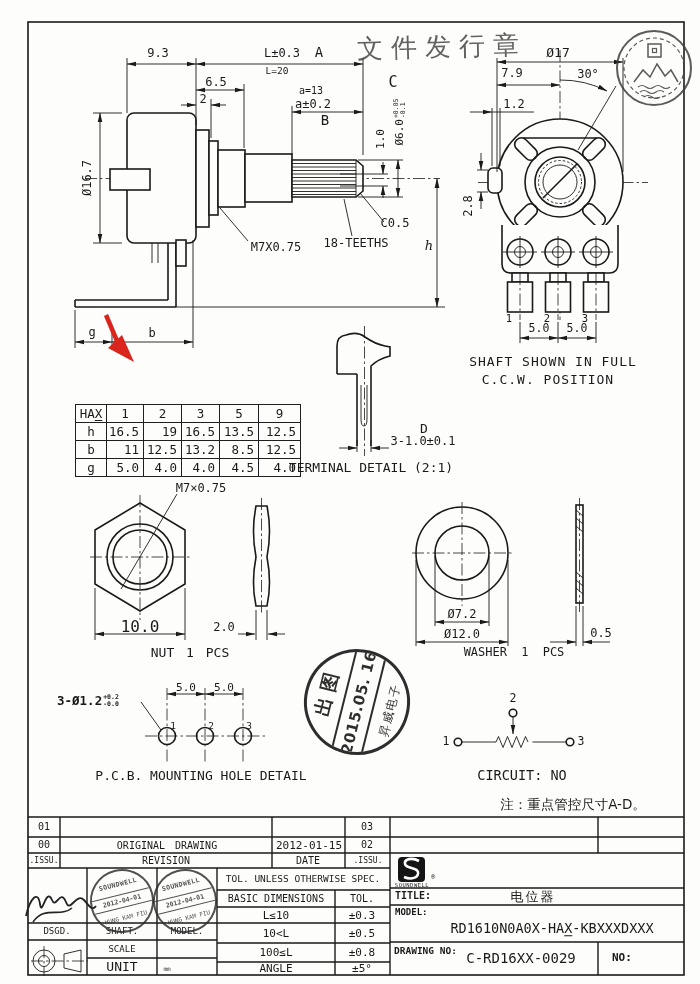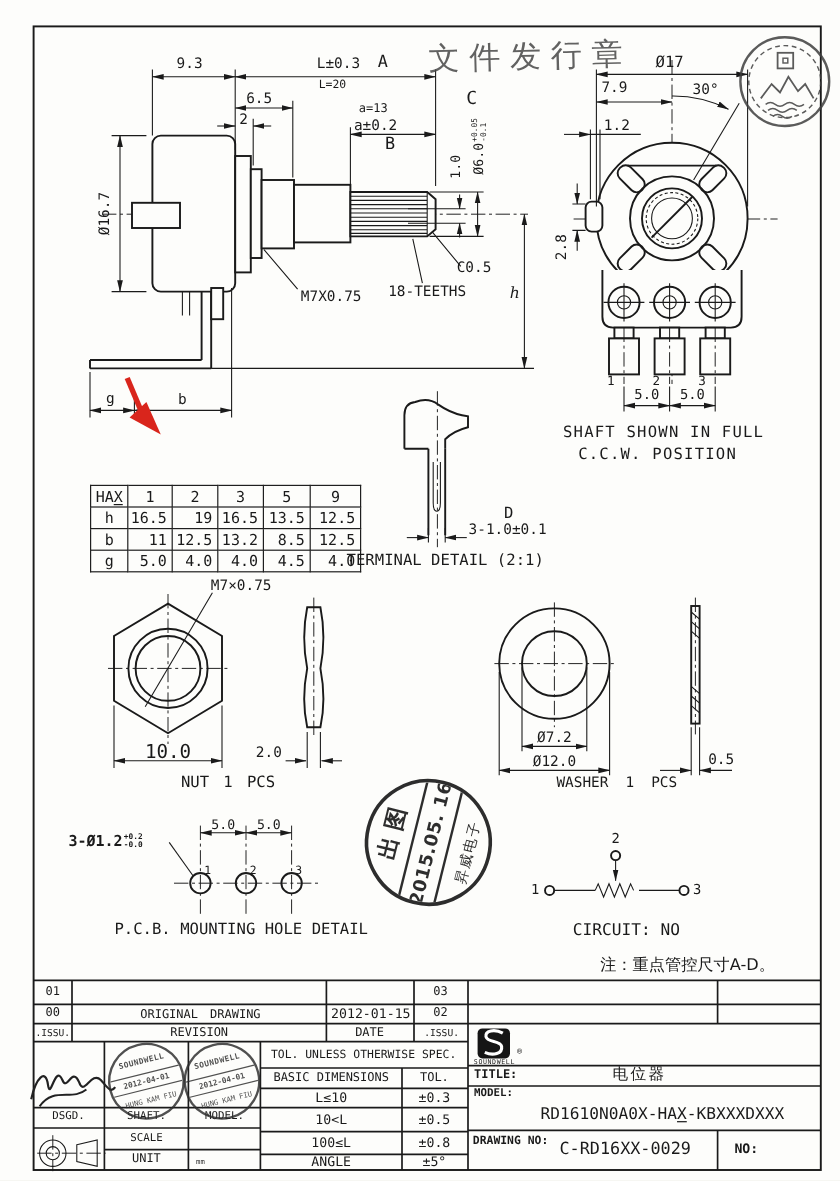--- a/index.html
+++ b/index.html
@@ -395,21 +395,21 @@
 <span class="t" style="left:362px;top:933px;font-size:11px">±0.5</span>
 <span class="t" style="left:276px;top:952px;font-size:11px">100≤L</span>
 <span class="t" style="left:362px;top:952px;font-size:11px">±0.8</span>
 <span class="t" style="left:276px;top:968px;font-size:11px">ANGLE</span>
 <span class="t" style="left:362px;top:968px;font-size:11px">±5°</span>
 
 <span class="t" style="left:57px;top:931px;font-size:9px">DSGD.</span>
 <span class="t" style="left:122px;top:931px;font-size:9px">SHAFT.</span>
 <span class="t" style="left:187px;top:931px;font-size:9px">MODEL.</span>
 <span class="t" style="left:122px;top:949px;font-size:9px">SCALE</span>
-<span class="t" style="left:122px;top:966px;font-size:10px">UNIT</span>
+<span class="t" style="left:122px;top:966px;font-size:13px">UNIT</span>
 <span class="t" style="left:167px;top:969px;font-size:6px;color:#333">mm</span>
 
 <div class="swstamp" style="left:90px;top:869px">
   <div class="l1">SOUNDWELL</div>
   <div class="l2">2012-04-01</div>
   <div class="l3">HUNG KAM FIU</div>
 </div>
 <div class="swstamp" style="left:153px;top:869px">
   <div class="l1">SOUNDWELL</div>
   <div class="l2">2012-04-01</div>

